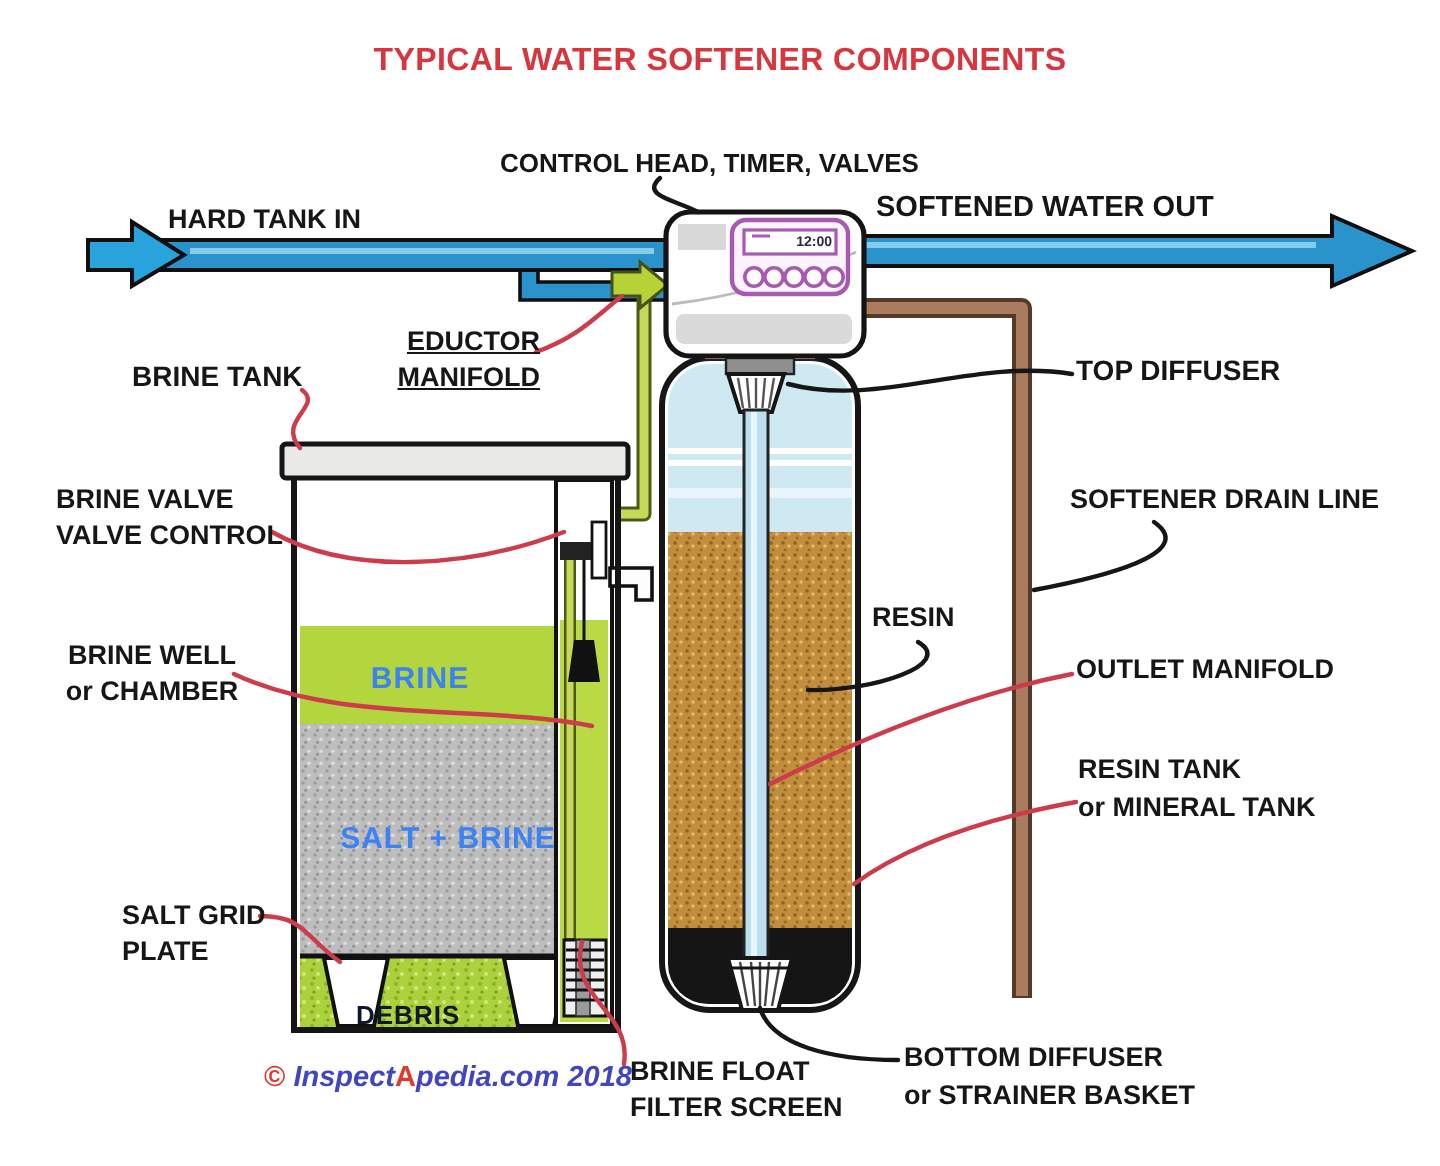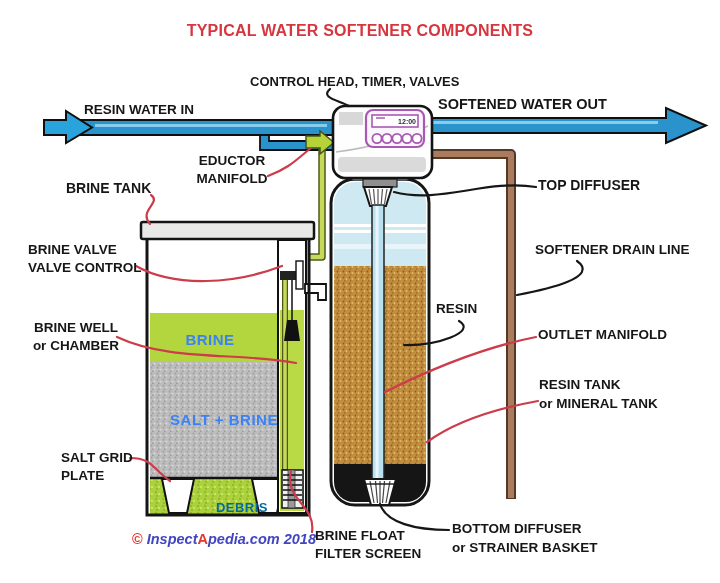--- a/index.html
+++ b/index.html
@@ -7,36 +7,36 @@
     position:relative;width:720px;height:583px;background:#ffffff;overflow:hidden;
     font-family:"Liberation Sans", sans-serif;
   }
   .stage svg{position:absolute;left:0;top:0;}
   .lbl{position:absolute;font-weight:bold;color:#161616;white-space:nowrap;
        font-size:13.5px;line-height:18px;}
   .title{left:0;right:0;text-align:center;top:22px;font-size:16px;color:#d6363e;letter-spacing:.2px;}
   .ctrl-label{left:250px;top:73px;width:206px;text-align:left;font-size:13px;}
   .hard{left:84px;top:101px;font-size:13.5px;}
   .soft{left:438px;top:95px;font-size:14.5px;}
-  .eductor{left:194px;top:152px;width:76px;text-align:center;}
+  .eductor{left:194px;top:162px;width:76px;text-align:right;text-decoration:underline;}
   .brinetank{left:66px;top:179px;font-size:14px;}
   .topdiff{left:538px;top:176px;font-size:14px;}
   .brinevalve{left:28px;top:241px;}
   .drain{left:535px;top:241px;}
   .resin{left:436px;top:300px;}
   .brinewell{left:32px;top:319px;width:88px;text-align:center;}
   .outlet{left:538px;top:326px;}
   .resintank{left:539px;top:375px;line-height:19px;}
   .saltgrid{left:61px;top:449px;}
   .brinefloat{left:315px;top:527px;}
   .bottomdiff{left:452px;top:519px;line-height:19px;}
   .red-in{color:#3b82f6;font-size:15px;letter-spacing:.5px;}
   .brine-red{left:150px;top:331px;width:120px;text-align:center;}
   .salt-red{left:150px;top:411px;width:148px;text-align:center;}
-  .debris-red{left:178px;top:499px;width:90px;text-align:right;font-size:13px;color:#0369a1;}
+  .debris-red{left:178px;top:499px;width:90px;text-align:left;font-size:13px;color:#0f172a;}
   .display{left:388px;top:116.5px;width:28px;text-align:right;font-size:7px;line-height:10px;color:#2a2a3a;}
   .copyright{left:132px;top:530px;font-size:14.5px;line-height:18px;font-weight:bold;}
   .copyright .blue{color:#4145c0;font-style:italic;}
   .copyright .red{color:#e03a2e;}
 </style>
 </head>
 <body>
 
 <div class="stage">
 
@@ -207,21 +207,21 @@
     <path d="M536,187 C486,179 440,204 394,192"></path>
     <path d="M577,261 C600,277 549,289 517,295"></path>
     <path d="M459,321 C478,332 436,346 404,345"></path>
     <path d="M380,504 C386,523 416,530 449,530"></path>
   </g>
 </svg>
 
 <div class="lbl title">TYPICAL WATER SOFTENER COMPONENTS</div>
 
 <div class="lbl ctrl-label">CONTROL HEAD, TIMER, VALVES</div>
-<div class="lbl hard">RESIN WATER IN</div>
+<div class="lbl hard">HARD TANK IN</div>
 <div class="lbl soft">SOFTENED WATER OUT</div>
 
 <div class="lbl eductor">
   <div>EDUCTOR</div>
   <div>MANIFOLD</div>
 </div>
 
 <div class="lbl brinetank">BRINE TANK</div>
 <div class="lbl topdiff">TOP DIFFUSER</div>
 

